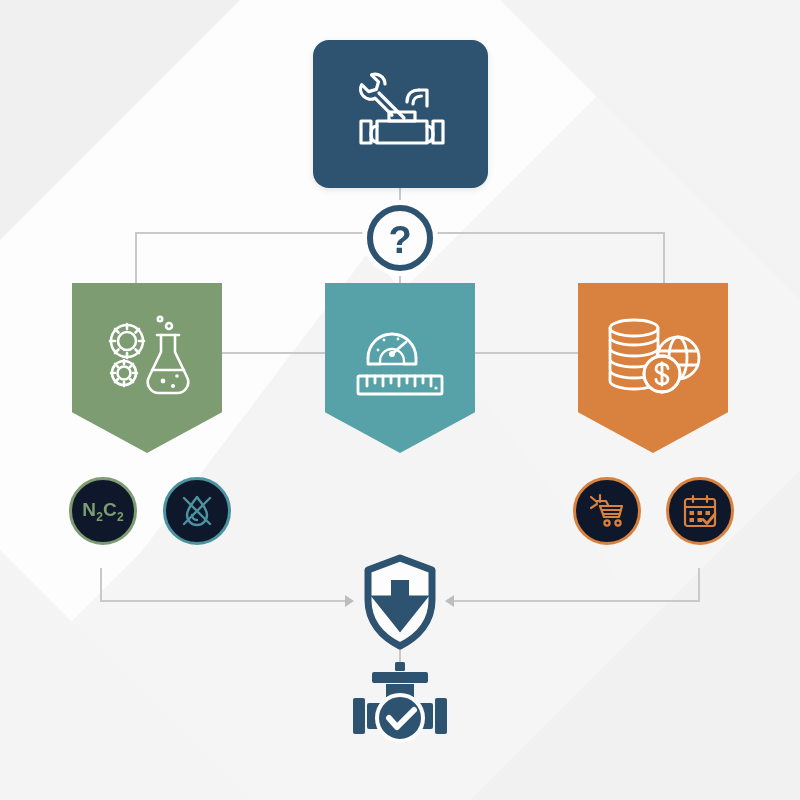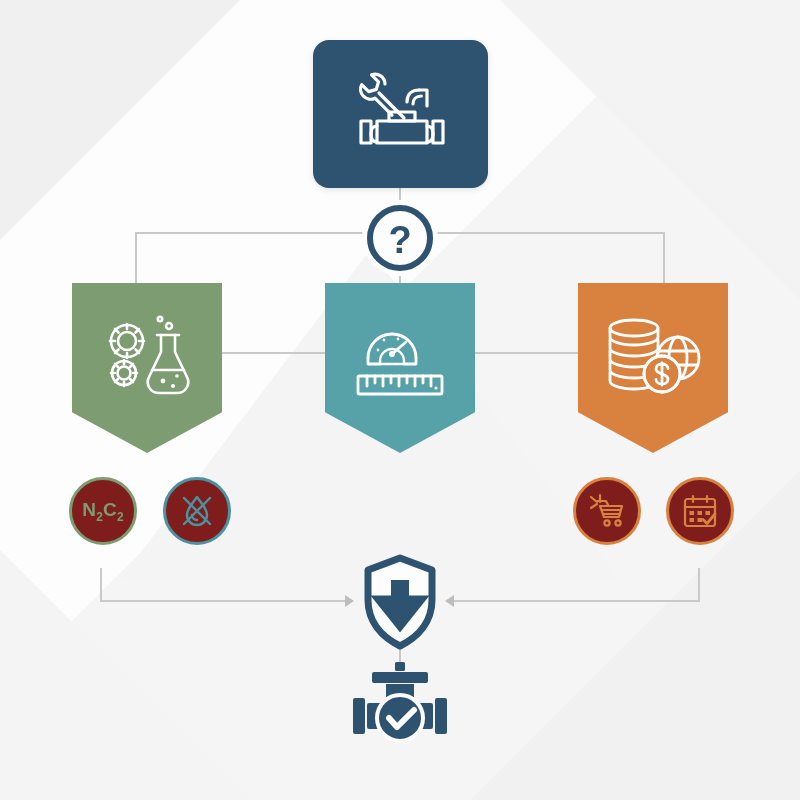--- a/index.html
+++ b/index.html
@@ -50,21 +50,21 @@
     position:absolute;width:150px;height:170px;
     clip-path:polygon(0 0,100% 0,100% 76%,50% 100%,0 76%);
     display:flex;align-items:center;justify-content:center;
     z-index:4;
   }
   .shield svg{margin-top:-22px;}
 
   
   .badge{
     position:absolute;width:62px;height:62px;border-radius:50%;
-    background:#7f1d1d;border:3px solid #888;
+    background:#0f172a;border:3px solid #888;
     display:flex;align-items:center;justify-content:center;
     z-index:5;
   }
   .badge-text{
     font-size:19px;font-weight:bold;letter-spacing:.2px;line-height:1;
     font-family:"Liberation Sans", sans-serif;
   }
   .badge-text sub{font-size:12px;}
 
   

